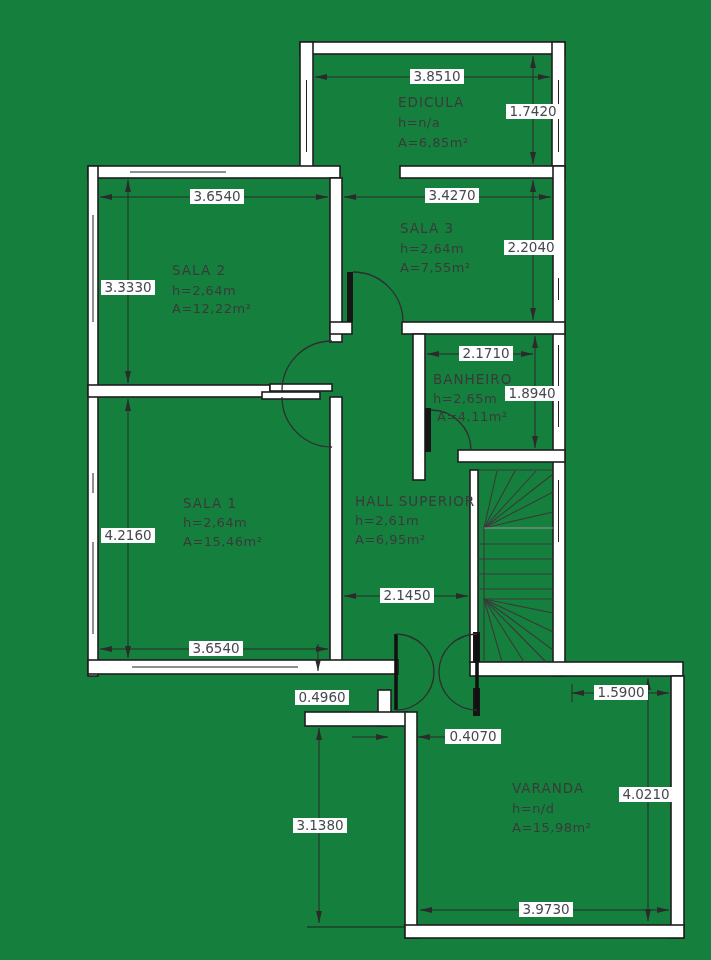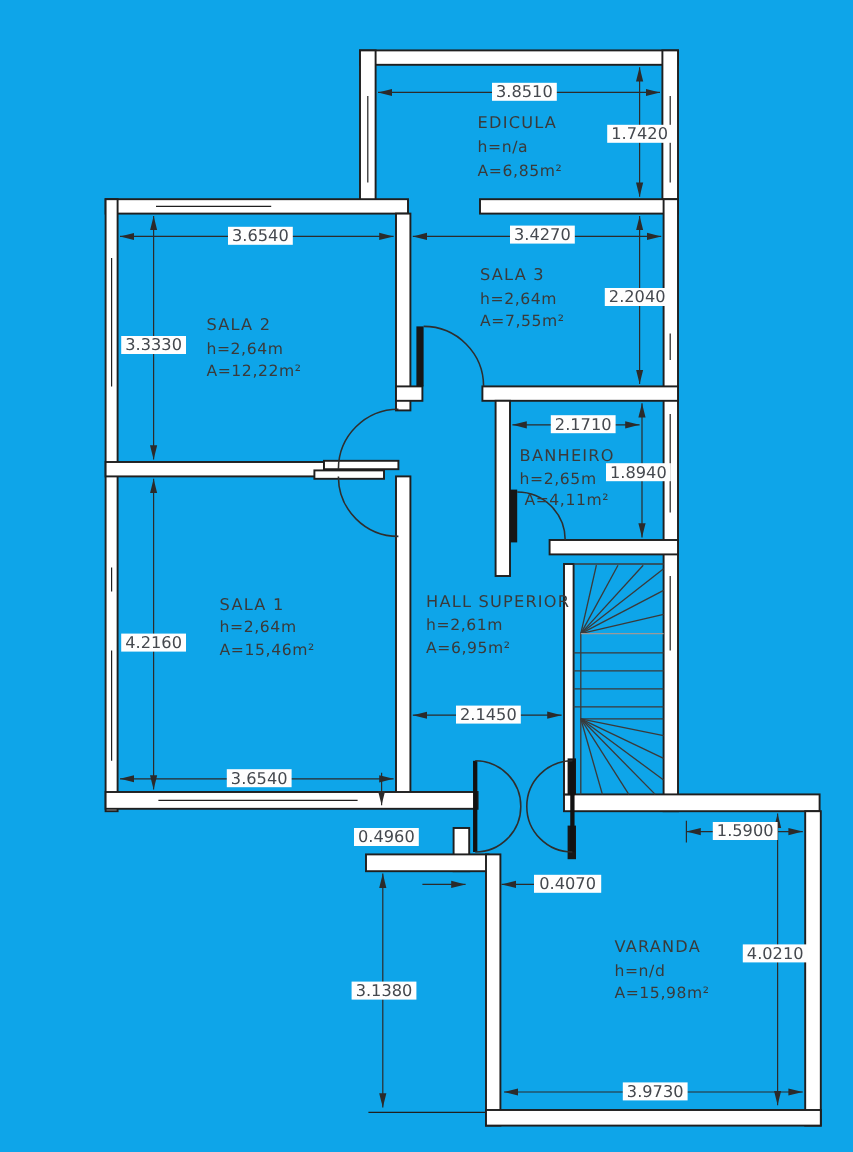--- a/index.html
+++ b/index.html
@@ -1,16 +1,16 @@
 <!DOCTYPE html>
 <html><head>
 <meta charset="utf-8">
 <style>
   html,body{margin:0;padding:0;background:#ffffff;}
-  .page{position:relative;width:711px;height:960px;background:#0ea5e9;overflow:hidden;
+  .page{position:relative;width:711px;height:960px;background:#15803d;overflow:hidden;
         font-family:"DejaVu Sans", sans-serif;}
   svg{position:absolute;left:0;top:0;}
   svg text{font-family:"DejaVu Sans", sans-serif;}
   .wall{fill:#ffffff;stroke:#1f1f1f;stroke-width:1.6;}
   .solid{fill:#161616;stroke:none;}
   .winline{stroke:#1f1f1f;stroke-width:1;fill:none;}
   .dimline{stroke:#2b2b2b;stroke-width:1;fill:none;}
   .arc{stroke:#2e2e2e;stroke-width:1.3;fill:none;}
   .leaf{stroke:#111;stroke-width:3.6;}
   .stair{stroke:#3a3a3a;stroke-width:1.1;fill:none;}

